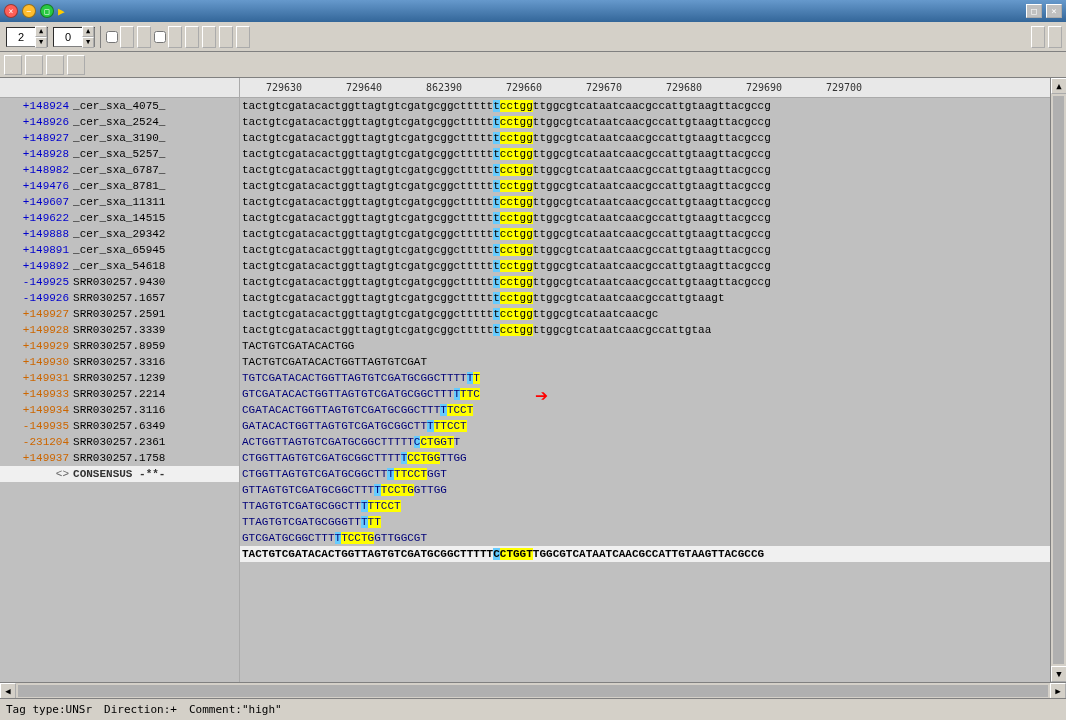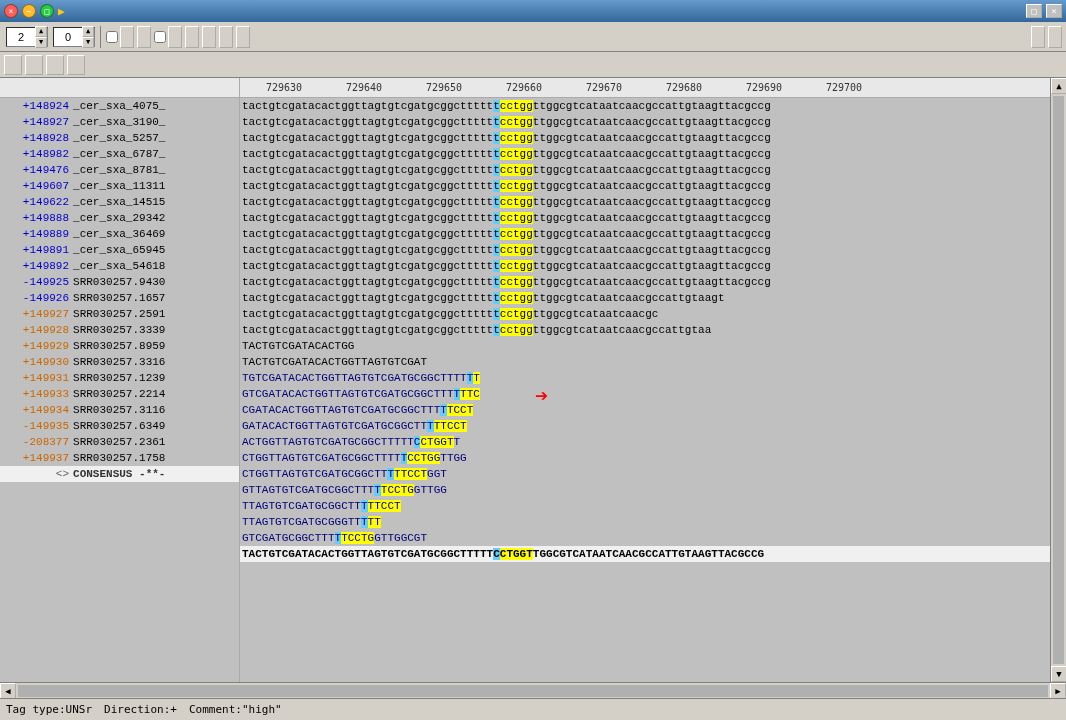--- a/index.html
+++ b/index.html
@@ -252,20 +252,24 @@
     <div style="width:240px;min-width:240px;display:flex;flex-direction:column;border-right:1px solid #aaa;overflow:hidden;">
       <div style="height:20px;background:#e8e8e8;border-bottom:1px solid #aaa;"></div>
       <div style="overflow:hidden;flex:1;">
         <table class="names-table" style="width:100%;">
           <tbody id="names-tbody">
               <tr>
                 <td class="col-num" style="color: rgb(0, 0, 204); font-size: 11px; font-family: &quot;Courier New&quot;, monospace;">+148924</td>
                 <td class="col-name" style="font-size: 11px; font-family: &quot;Courier New&quot;, monospace; color: rgb(0, 0, 0);">_cer_sxa_4075_</td>
               </tr>
               <tr>
+                <td class="col-num" style="color: rgb(0, 0, 204); font-size: 11px; font-family: &quot;Courier New&quot;, monospace;">+148926</td>
+                <td class="col-name" style="font-size: 11px; font-family: &quot;Courier New&quot;, monospace; color: rgb(0, 0, 0);">_cer_sxa_2524_</td>
+              </tr>
+              <tr>
                 <td class="col-num" style="color: rgb(0, 0, 204); font-size: 11px; font-family: &quot;Courier New&quot;, monospace;">+148927</td>
                 <td class="col-name" style="font-size: 11px; font-family: &quot;Courier New&quot;, monospace; color: rgb(0, 0, 0);">_cer_sxa_3190_</td>
               </tr>
               <tr>
                 <td class="col-num" style="color: rgb(0, 0, 204); font-size: 11px; font-family: &quot;Courier New&quot;, monospace;">+148928</td>
                 <td class="col-name" style="font-size: 11px; font-family: &quot;Courier New&quot;, monospace; color: rgb(0, 0, 0);">_cer_sxa_5257_</td>
               </tr>
               <tr>
                 <td class="col-num" style="color: rgb(0, 0, 204); font-size: 11px; font-family: &quot;Courier New&quot;, monospace;">+148982</td>
                 <td class="col-name" style="font-size: 11px; font-family: &quot;Courier New&quot;, monospace; color: rgb(0, 0, 0);">_cer_sxa_6787_</td>
@@ -280,24 +284,20 @@
               </tr>
               <tr>
                 <td class="col-num" style="color: rgb(0, 0, 204); font-size: 11px; font-family: &quot;Courier New&quot;, monospace;">+149622</td>
                 <td class="col-name" style="font-size: 11px; font-family: &quot;Courier New&quot;, monospace; color: rgb(0, 0, 0);">_cer_sxa_14515</td>
               </tr>
               <tr>
                 <td class="col-num" style="color: rgb(0, 0, 204); font-size: 11px; font-family: &quot;Courier New&quot;, monospace;">+149888</td>
                 <td class="col-name" style="font-size: 11px; font-family: &quot;Courier New&quot;, monospace; color: rgb(0, 0, 0);">_cer_sxa_29342</td>
               </tr>
               <tr>
-                <td class="col-num" style="color: rgb(0, 0, 204); font-size: 11px; font-family: &quot;Courier New&quot;, monospace;">+149889</td>
-                <td class="col-name" style="font-size: 11px; font-family: &quot;Courier New&quot;, monospace; color: rgb(0, 0, 0);">_cer_sxa_36469</td>
-              </tr>
-              <tr>
                 <td class="col-num" style="color: rgb(0, 0, 204); font-size: 11px; font-family: &quot;Courier New&quot;, monospace;">+149891</td>
                 <td class="col-name" style="font-size: 11px; font-family: &quot;Courier New&quot;, monospace; color: rgb(0, 0, 0);">_cer_sxa_65945</td>
               </tr>
               <tr>
                 <td class="col-num" style="color: rgb(0, 0, 204); font-size: 11px; font-family: &quot;Courier New&quot;, monospace;">+149892</td>
                 <td class="col-name" style="font-size: 11px; font-family: &quot;Courier New&quot;, monospace; color: rgb(0, 0, 0);">_cer_sxa_54618</td>
               </tr>
               <tr>
                 <td class="col-num" style="color: rgb(0, 0, 204); font-size: 11px; font-family: &quot;Courier New&quot;, monospace;">-149925</td>
                 <td class="col-name" style="font-size: 11px; font-family: &quot;Courier New&quot;, monospace; color: rgb(0, 0, 0);">SRR030257.9430</td>
@@ -332,41 +332,41 @@
               </tr>
               <tr>
                 <td class="col-num" style="color: rgb(204, 102, 0); font-size: 11px; font-family: &quot;Courier New&quot;, monospace;">+149934</td>
                 <td class="col-name" style="font-size: 11px; font-family: &quot;Courier New&quot;, monospace; color: rgb(0, 0, 0);">SRR030257.3116</td>
               </tr>
               <tr>
                 <td class="col-num" style="color: rgb(204, 102, 0); font-size: 11px; font-family: &quot;Courier New&quot;, monospace;">-149935</td>
                 <td class="col-name" style="font-size: 11px; font-family: &quot;Courier New&quot;, monospace; color: rgb(0, 0, 0);">SRR030257.6349</td>
               </tr>
               <tr>
-                <td class="col-num" style="color: rgb(204, 102, 0); font-size: 11px; font-family: &quot;Courier New&quot;, monospace;">-208377</td>
+                <td class="col-num" style="color: rgb(204, 102, 0); font-size: 11px; font-family: &quot;Courier New&quot;, monospace;">-231204</td>
                 <td class="col-name" style="font-size: 11px; font-family: &quot;Courier New&quot;, monospace; color: rgb(0, 0, 0);">SRR030257.2361</td>
               </tr>
               <tr>
                 <td class="col-num" style="color: rgb(204, 102, 0); font-size: 11px; font-family: &quot;Courier New&quot;, monospace;">+149937</td>
                 <td class="col-name" style="font-size: 11px; font-family: &quot;Courier New&quot;, monospace; color: rgb(0, 0, 0);">SRR030257.1758</td>
               </tr>
               <tr style="background: rgb(240, 240, 240);">
                 <td class="col-num" style="color: rgb(102, 102, 102); font-size: 11px; font-family: &quot;Courier New&quot;, monospace;">&lt;&gt;</td>
                 <td class="col-name" style="font-size: 11px; font-family: &quot;Courier New&quot;, monospace; color: rgb(51, 51, 51); font-weight: bold;">CONSENSUS<span style="color: rgb(51, 51, 51);"> -**-</span></td>
               </tr>
             </tbody>
         </table>
       </div>
     </div>
 
     <div style="flex:1;display:flex;flex-direction:column;overflow:hidden;position:relative;">
       <div class="ruler" style="padding-left:4px;">
         <span style="display:inline-block;width:80px;text-align:center;">729630</span>
         <span style="display:inline-block;width:80px;text-align:center;">729640</span>
-        <span style="display:inline-block;width:80px;text-align:center;">729650</span>
+        <span style="display:inline-block;width:80px;text-align:center;">862390</span>
         <span style="display:inline-block;width:80px;text-align:center;">729660</span>
         <span style="display:inline-block;width:80px;text-align:center;">729670</span>
         <span style="display:inline-block;width:80px;text-align:center;">729680</span>
         <span style="display:inline-block;width:80px;text-align:center;">729690</span>
         <span style="display:inline-block;width:80px;text-align:center;">729700</span>
       </div>
       <div style="overflow:hidden;flex:1;position:relative;">
         <table class="seqs-table" style="width:100%;" id="seqs-tbody-table">
           <tbody id="seqs-tbody">
               <tr>

